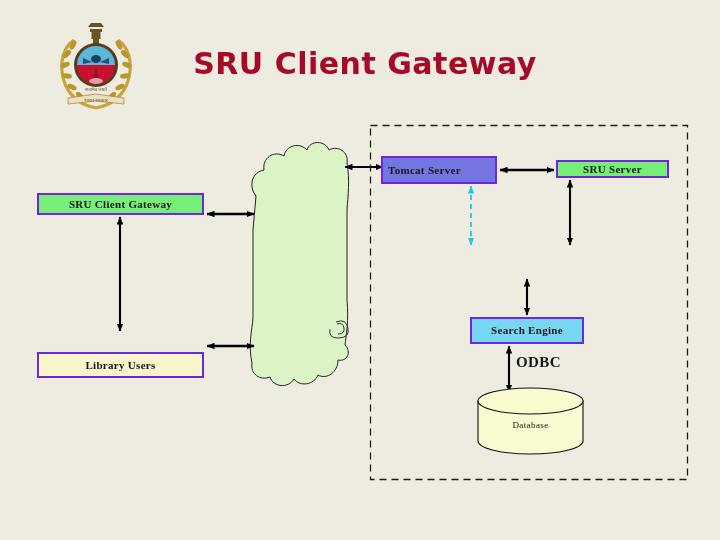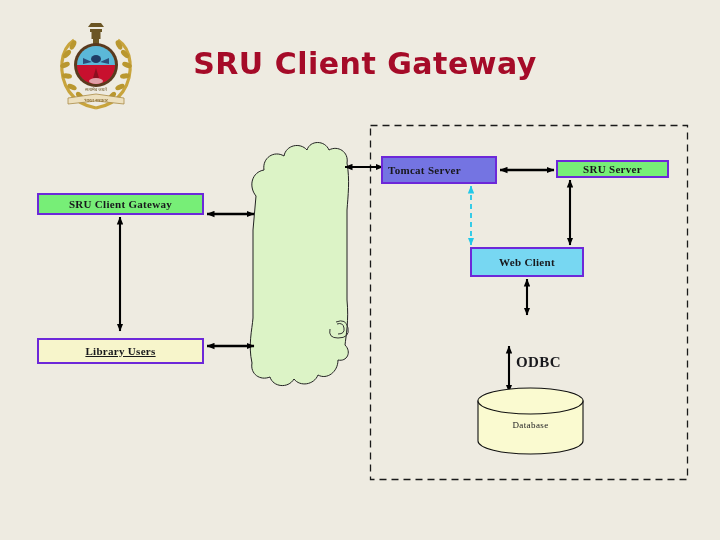--- a/index.html
+++ b/index.html
@@ -69,23 +69,22 @@
   .node.left-text {
     justify-content: flex-start;
     padding-left: 5px;
   }
 
   .n-sru-client-gateway {
     left: 37px;  top: 193px; width: 167px; height: 22px;
     background: #77EE77;
   }
   .n-library-users {
-    left: 37px;  top: 338px; width: 167px; height: 26px;
+    left: 37px;  top: 352px; width: 167px; height: 26px;
     background: #F7F5CB;
-    text-decoration: underline;
   }
   .n-tomcat {
     left: 381px; top: 156px; width: 116px; height: 28px;
     background: #7474E2;
   }
   .n-sru-server {
     left: 556px; top: 160px; width: 113px; height: 18px;
     background: #77EE77;
     justify-content: center;
   }
@@ -240,22 +239,22 @@
   </div>
 
   <div class="node n-tomcat left-text">
     <span>Tomcat Server</span>
   </div>
 
   <div class="node n-sru-server">
     <span>SRU Server</span>
   </div>
 
-  <div class="node n-web-client">
-    <span>Web Client</span>
-  </div>
-
+
+  <div class="node n-search-engine">
+    <span>Search Engine</span>
+  </div>
 
   <div class="odbc-label">ODBC</div>
 
   <div class="db-label">Database</div>
 
 </div>
 
 </body></html>

